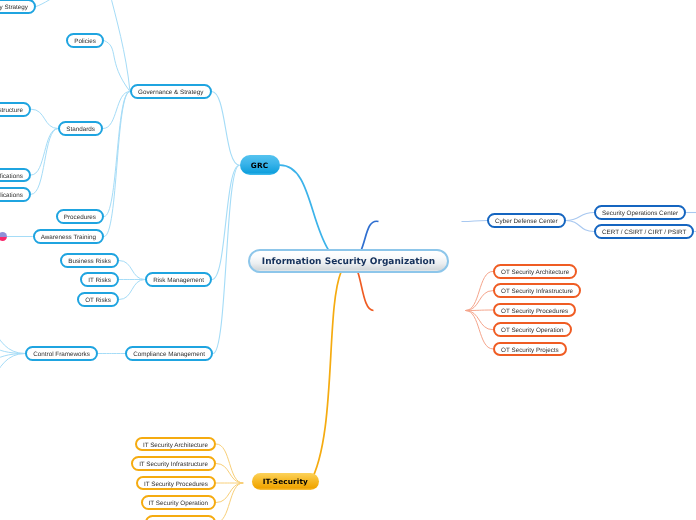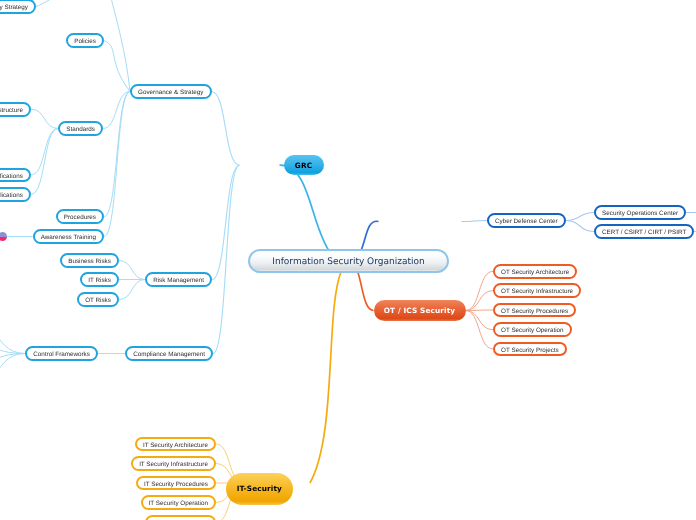--- a/index.html
+++ b/index.html
@@ -14,28 +14,28 @@
   .leaf{border:2px solid;border-radius:999px;background:#fff;
         font-size:6.3px;color:#2d2d2d;font-family:"Liberation Sans",sans-serif;
         line-height:14px;align-items:flex-start;}
   .leaf.b{border-color:#1fa4e0;}
   .leaf.db{border-color:#1565c0;}
   .leaf.o{border-color:#ef5c23;}
   .leaf.a{border-color:#f5ab10;}
   .branch{border-radius:999px;color:#fff;font-weight:bold;font-size:7.3px;
           font-family:"DejaVu Sans",sans-serif;letter-spacing:.15px;}
   .branch.grc{background:linear-gradient(#55c3ef 0%,#3bb4ea 42%,#11a0dd 88%,#45bdee 100%);
-              color:#000;margin-left:44px;}
+              color:#000;}
   .branch.cyber{background:linear-gradient(#4f8fe8 0%,#2f6fd8 40%,#1350b6 88%,#3c77d8 100%);}
   .branch.ot{background:linear-gradient(#f0865c 0%,#e9663a 40%,#dd4a18 88%,#ea7147 100%);}
   .branch.it{background:linear-gradient(#fcd25b 0%,#f7bc2c 40%,#f0a400 88%,#f8c54a 100%);
              color:#000;}
   .root{border:2px solid #8dc6ea;border-radius:999px;
         background:linear-gradient(#ffffff 0%,#fafbfc 30%,#eceff1 62%,#d4d9dc 92%,#e6eaec 100%);
-        font-weight:normal;font-size:9px;color:#16325c;
+        font-weight:bold;font-size:9px;color:#16325c;
         font-family:"DejaVu Sans",sans-serif;padding-top:2px;}
   .dot{position:absolute;border-radius:50%;}
 </style>
 </head>
 <body>
 
 <div id="canvas">
 <svg id="links" viewBox="0 0 696 520">
 <path d="M 279.5 165.2 C 309.6 164.5 309.5 220.0 328.5 250.0" stroke="#3cb3ea" stroke-width="1.70" fill="none"></path>
 <path d="M 361.2 250.0 C 366.7 236.6 367.4 218.9 378.5 221.5" stroke="#2f6fd0" stroke-width="1.70" fill="none"></path>
@@ -74,22 +74,21 @@
 <path d="M 465.5 310.5 C 480.6 310.5 477.9 348.9 493.0 348.9" stroke="#f5a58c" stroke-width="1.00" fill="none"></path>
 <path d="M 216.0 444.0 C 231.0 444.0 228.2 483.0 243.2 483.0" stroke="#f8cf78" stroke-width="1.00" fill="none"></path>
 <path d="M 216.0 463.5 C 231.0 463.5 228.2 483.0 243.2 483.0" stroke="#f8cf78" stroke-width="1.00" fill="none"></path>
 <path d="M 216.0 483.0 C 231.0 483.0 228.2 483.0 243.2 483.0" stroke="#f8cf78" stroke-width="1.00" fill="none"></path>
 <path d="M 216.0 502.5 C 231.0 502.5 228.2 483.0 243.2 483.0" stroke="#f8cf78" stroke-width="1.00" fill="none"></path>
 <path d="M 216.0 522.5 C 231.0 522.5 228.2 483.0 243.2 483.0" stroke="#f8cf78" stroke-width="1.00" fill="none"></path>
 </svg>
 <span class="dot" style="left:-2.5px;top:231.5px;width:9px;height:9px;background:linear-gradient(#8f8fd8 0%,#8f8fd8 58%,#f8276b 58%,#f8276b 100%)"></span>
 <div class="node root" style="left:248.0px;top:249.0px;width:201.0px;height:23.5px">Information Security Organization</div>
 <div class="node branch grc" style="left:239.5px;top:155.0px;width:40.0px;height:20.4px">GRC</div>
-<div class="node branch ot" style="left:373.5px;top:300.3px;width:92.0px;height:20.4px">OT / ICS Security</div>
-<div class="node branch it" style="left:226px;top:472.8px;width:66.7px;height:32px">IT-Security</div>
+<div class="node branch it" style="left:252px;top:472.8px;width:66.7px;height:17px">IT-Security</div>
 <div class="node leaf b" style="left:130.0px;top:84.2px;width:81.6px;height:14.5px">Governance &amp; Strategy</div>
 <div class="node leaf b" style="left:-28.1px;top:-0.8px;width:64.1px;height:14.5px">Security Strategy</div>
 <div class="node leaf b" style="left:66.2px;top:33.2px;width:37.8px;height:14.5px">Policies</div>
 <div class="node leaf b" style="left:58.2px;top:121.2px;width:44.8px;height:14.5px">Standards</div>
 <div class="node leaf b" style="left:-22.2px;top:102.0px;width:53.2px;height:14.5px">Infrastructure</div>
 <div class="node leaf b" style="left:-24.0px;top:167.8px;width:55.0px;height:14.5px">Specifications</div>
 <div class="node leaf b" style="left:-19.1px;top:187.1px;width:50.1px;height:14.5px">Applications</div>
 <div class="node leaf b" style="left:55.7px;top:209.2px;width:48.3px;height:14.5px">Procedures</div>
 <div class="node leaf b" style="left:32.7px;top:229.2px;width:71.3px;height:14.5px">Awareness Training</div>
 <div class="node leaf b" style="left:145.1px;top:272.2px;width:66.9px;height:14.5px">Risk Management</div>

